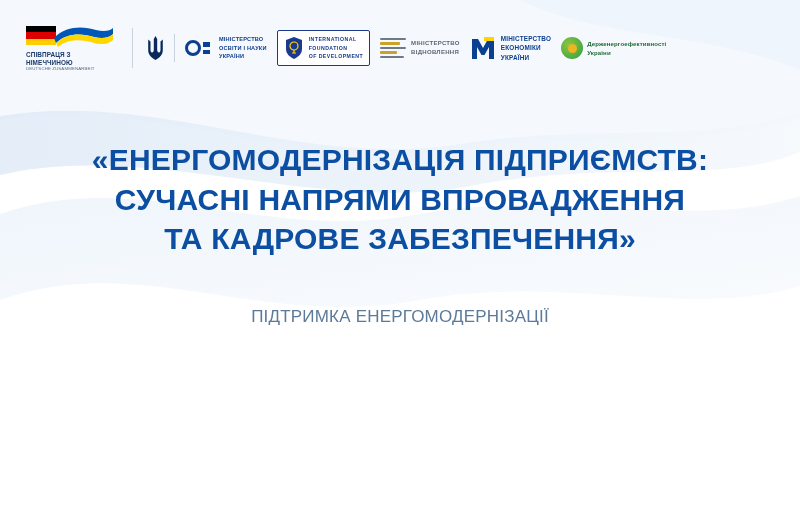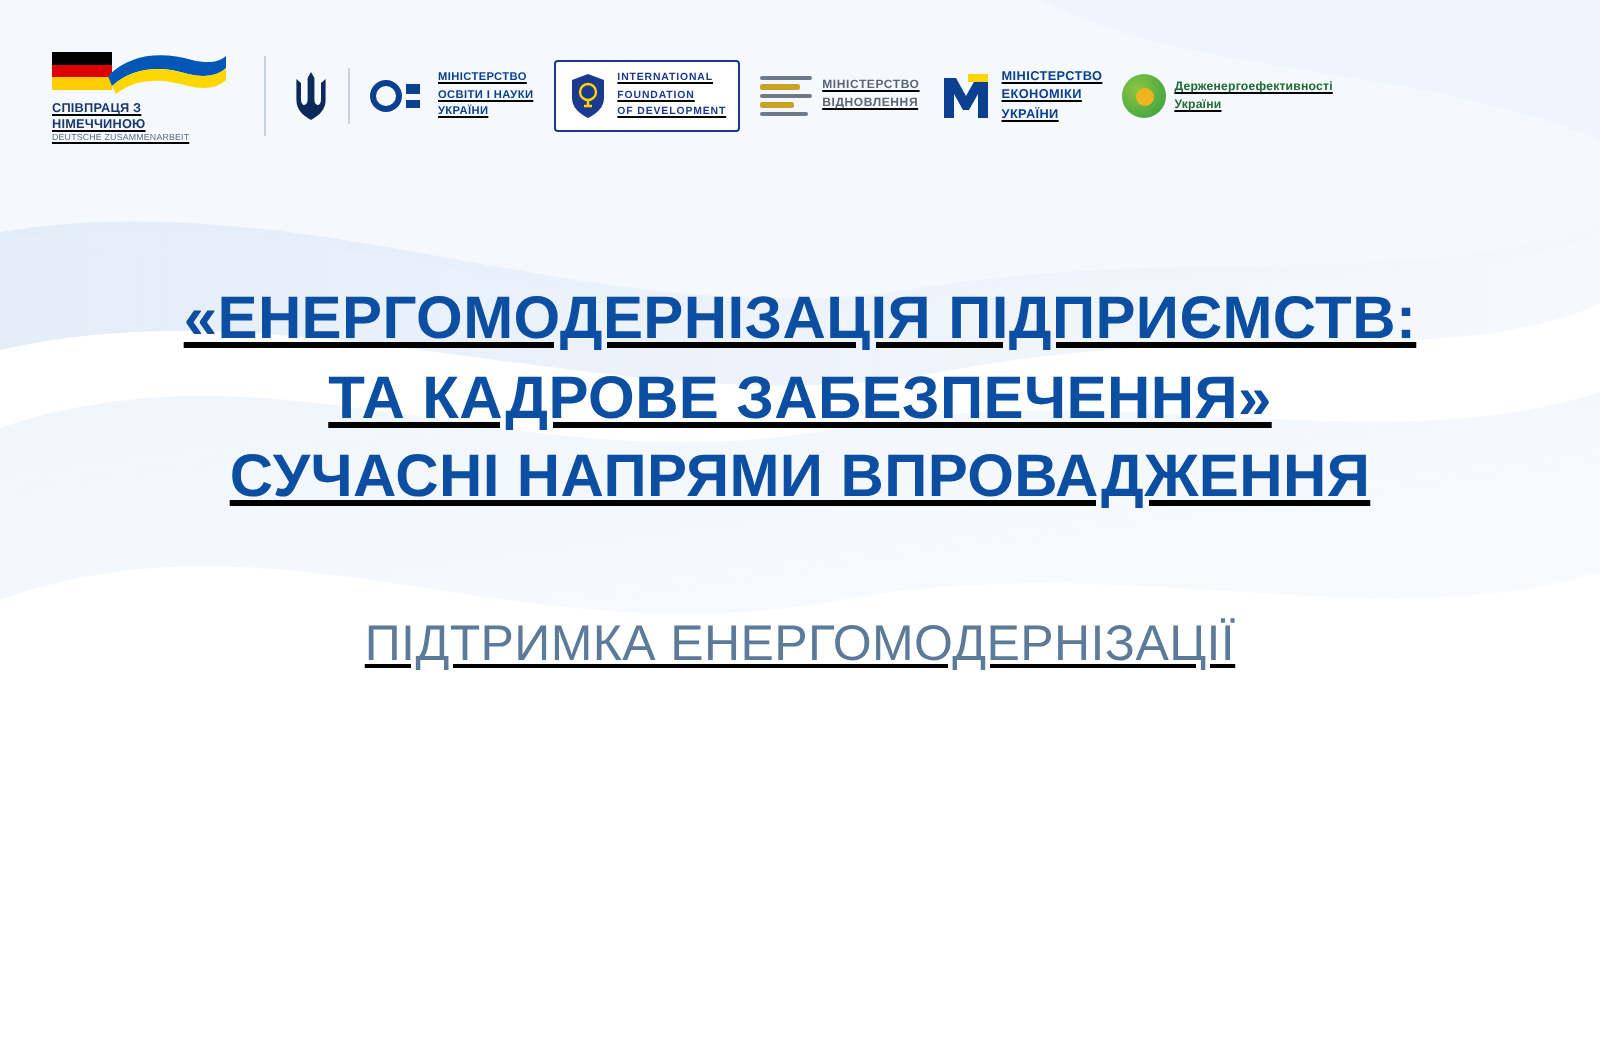--- a/index.html
+++ b/index.html
@@ -12,21 +12,20 @@
     font-family: "Liberation Sans", sans-serif;
     background: #ffffff;
     overflow: hidden;
   }
   .slide {
     position: relative;
     width: 800px;
     height: 388px;
     background: #ffffff;
     overflow: hidden;
-    text-decoration: underline;
   }
   
   .bg {
     position: absolute;
     inset: 0;
     z-index: 0;
   }
   .logo-bar {
     position: relative;
     z-index: 3;
@@ -200,21 +199,21 @@
     font-size: 30px;
     line-height: 1.32;
     letter-spacing: .2px;
     margin: 0 auto;
     max-width: 720px;
     text-transform: uppercase;
   }
   .sub-title {
     color: #5c7a99;
     font-weight: 400;
-    font-size: 25px;
+    font-size: 17px;
     line-height: 1.36;
     letter-spacing: .2px;
     margin: 46px auto 0;
     max-width: 720px;
     text-transform: uppercase;
   }
 </style>
 </head>
 <body>
 
@@ -328,21 +327,21 @@
         <div>Держенергоефективності</div>
         <div class="l2">України</div>
       </div>
     </div>
 
   </div>
 
   <div class="titles">
     <h1 class="main-title">
       <div>«ЕНЕРГОМОДЕРНІЗАЦІЯ ПІДПРИЄМСТВ:</div>
+      <div>СУЧАСНІ НАПРЯМИ ВПРОВАДЖЕННЯ</div>
       <div>ТА КАДРОВЕ ЗАБЕЗПЕЧЕННЯ»</div>
-      <div>СУЧАСНІ НАПРЯМИ ВПРОВАДЖЕННЯ</div>
     </h1>
     <h2 class="sub-title">
       <div>ПІДТРИМКА ЕНЕРГОМОДЕРНІЗАЦІЇ</div>
     </h2>
   </div>
 
 </div>
 
 </body></html>

